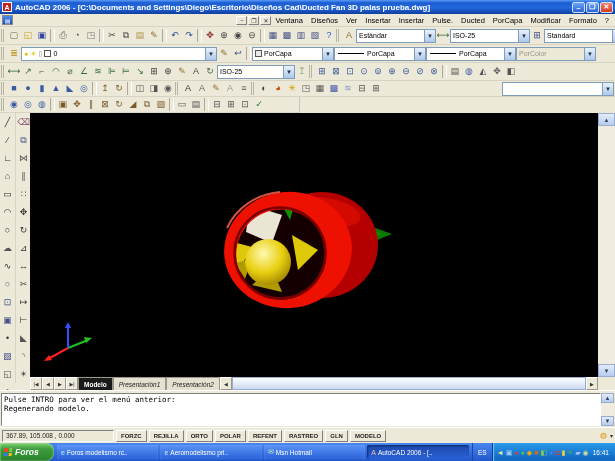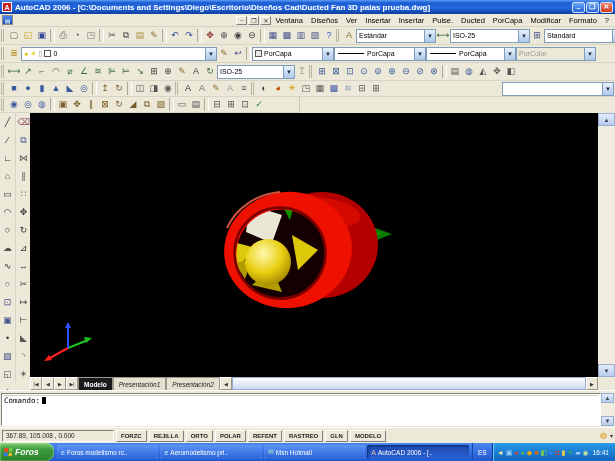--- a/index.html
+++ b/index.html
@@ -464,21 +464,22 @@
       <span class="hscroll">
         <span class="navbtn">◀</span>
         <span class="hthumb"></span>
         <span class="navbtn">▶</span>
       </span>
     </div>
   </div>
 
   <div class="cmdwin">
     <div class="cmdinner">
-      <div class="cmdline cmdprompt"><span>Comando:</span><span class="cursorblk"></span></div>
+      <div class="cmdline">Pulse INTRO para ver el menú anterior:</div>
+      <div class="cmdline">Regenerando modelo.</div>
     </div>
     <div class="cmdscroll">
       <span class="sbtn">▲</span>
       <span class="vtrack"></span>
       <span class="sbtn">▼</span>
     </div>
   </div>
 
   <div class="statusbar">
     <span class="coords">367.89, 105.008 , 0.000</span>

